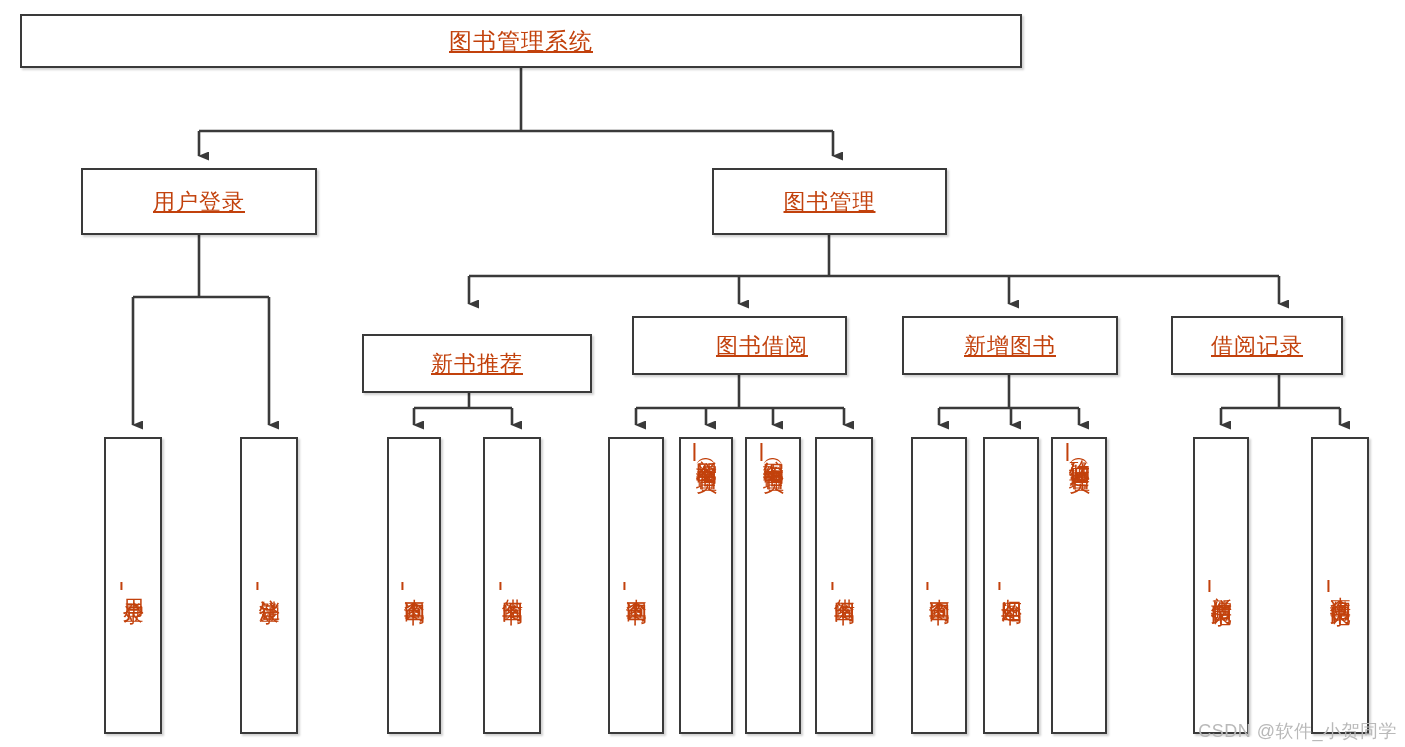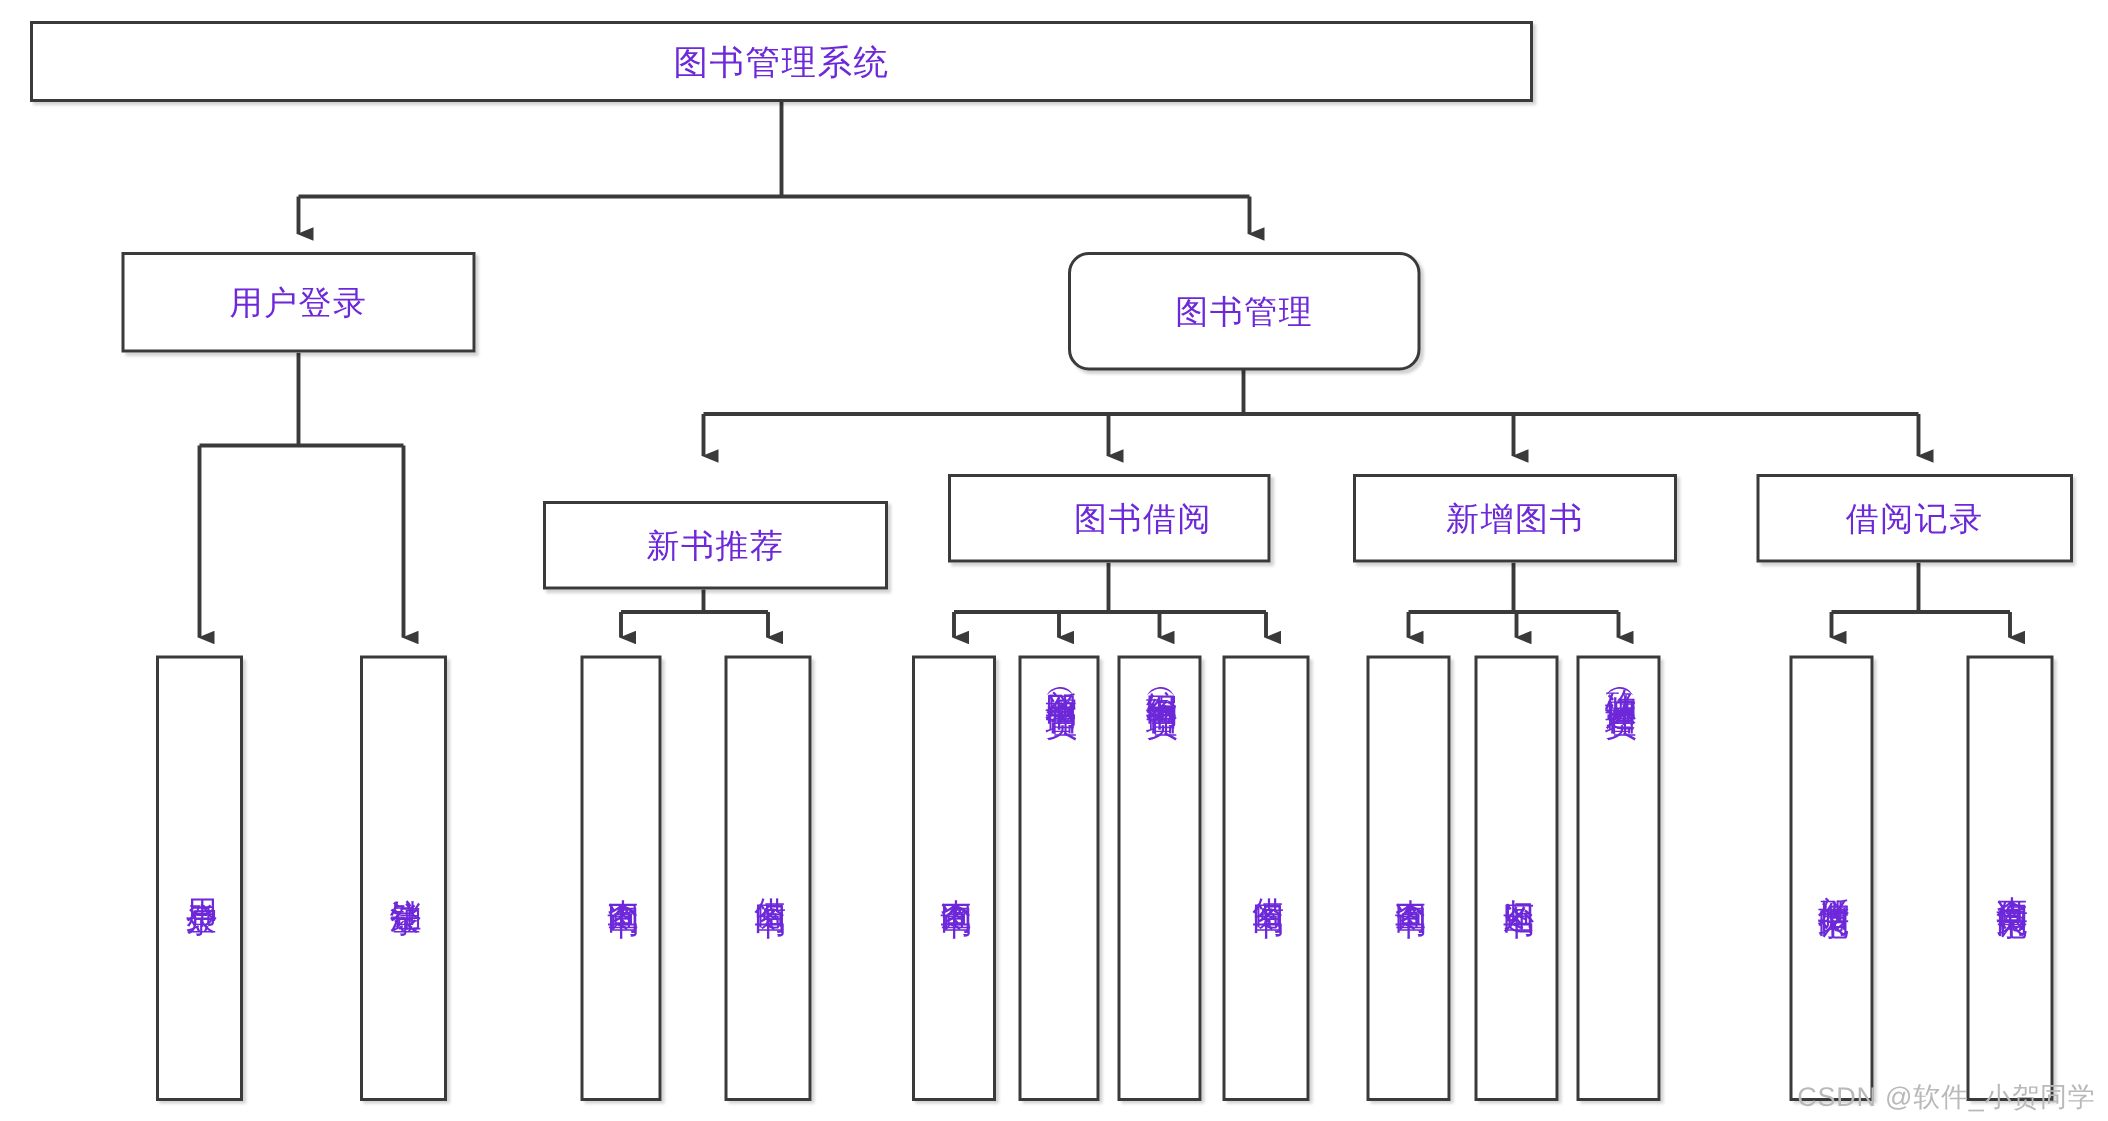--- a/index.html
+++ b/index.html
@@ -27,21 +27,22 @@
   }
   .node {
     position: absolute;
     box-sizing: border-box;
     background: #ffffff;
     border: 2px solid #3a3a3a;
     box-shadow: 2px 2px 2px rgba(0,0,0,0.18);
     display: flex;
     align-items: center;
     justify-content: center;
-    color: #6d28d9;
+    color: #c2410c;
+    text-decoration: underline;
   }
   .node-h {
     font-size: 22px;
     letter-spacing: 1px;
     white-space: nowrap;
   }
   .node-root .label { font-size: 23px; }
   .leaf {
     align-items: flex-start;
     justify-content: center;
@@ -136,34 +137,34 @@
     </g>
   </svg>
 
   <div class="node node-h node-root" style="left:20px; top:14px; width:1002px; height:54px;">
     <span class="label">图书管理系统</span>
   </div>
 
   <div class="node node-h" style="left:81px; top:168px; width:236px; height:67px;">
     <span class="label">用户登录</span>
   </div>
-  <div class="node node-h" style="left:712px; top:168px; width:235px; height:79px;border-radius:14px;">
+  <div class="node node-h" style="left:712px; top:168px; width:235px; height:67px;">
     <span class="label">图书管理</span>
   </div>
 
   <div class="node node-h" style="left:362px; top:334px; width:230px; height:59px;">
     <span class="label">新书推荐</span>
   </div>
   <div class="node node-h" style="left:632px; top:316px; width:215px; height:59px;padding-left:45px;">
     <span class="label">图书借阅</span>
   </div>
   <div class="node node-h" style="left:902px; top:316px; width:216px; height:59px;">
     <span class="label">新增图书</span>
   </div>
-  <div class="node node-h" style="left:1171px; top:316px; width:211px; height:59px;">
+  <div class="node node-h" style="left:1171px; top:316px; width:172px; height:59px;">
     <span class="label">借阅记录</span>
   </div>
 
   <div class="node leaf center" style="left:104px; top:437px; width:58px; height:297px;">
     <span class="leaf-inner">
       <span class="label">用户登录</span>
     </span>
   </div>
   <div class="node leaf center" style="left:240px; top:437px; width:58px; height:297px;">
     <span class="leaf-inner">

